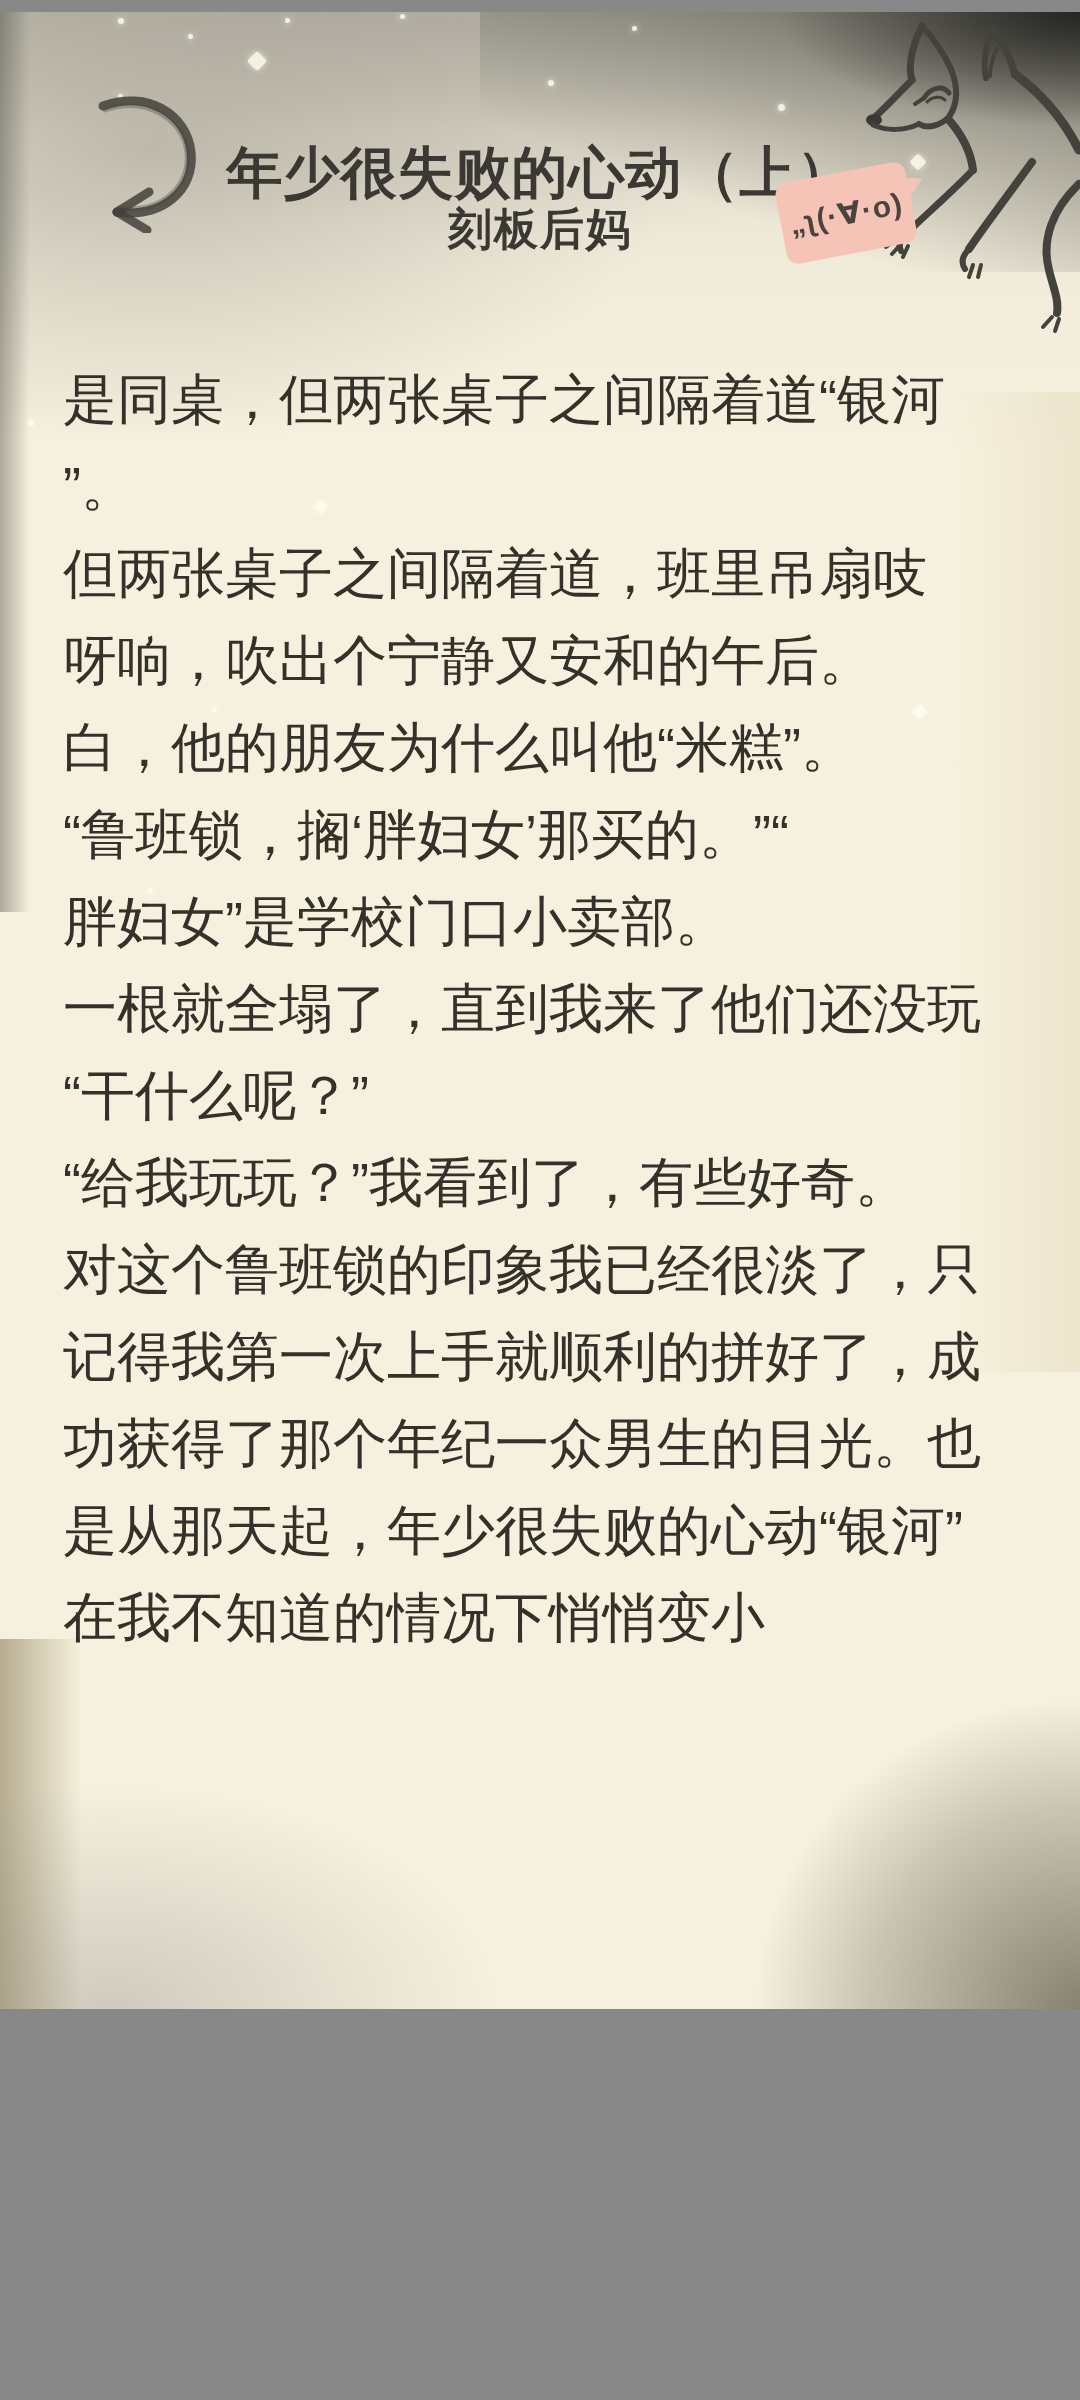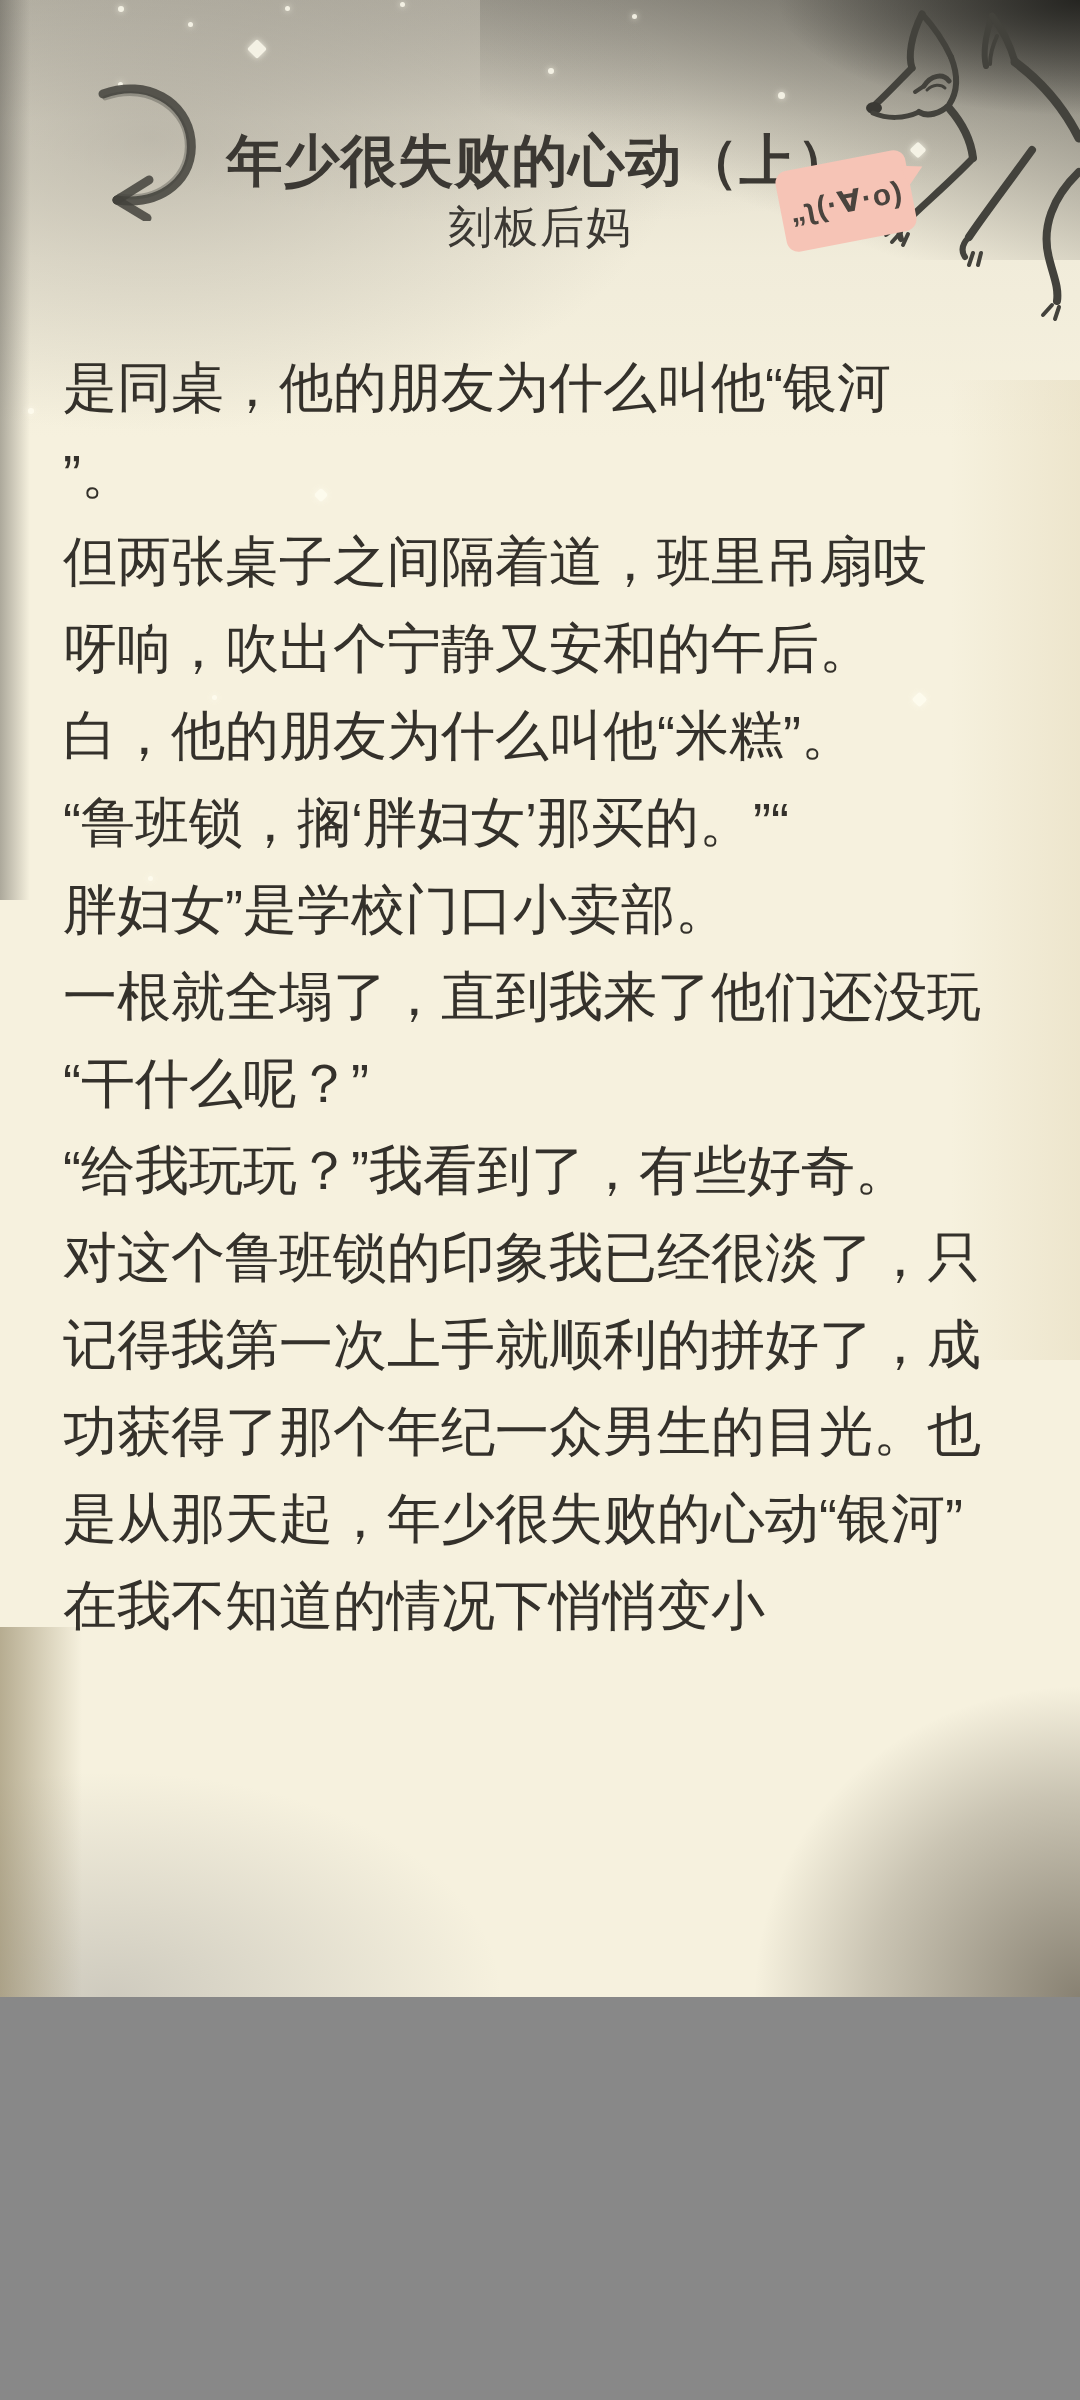--- a/index.html
+++ b/index.html
@@ -1,21 +1,21 @@
 <!DOCTYPE html>
 <html><head>
 <meta charset="utf-8">
 <style>
   html,body{margin:0;padding:0;background:#888;}
   *{box-sizing:border-box;}
   .screen{
     position:relative;width:1080px;height:1997px;overflow:hidden;
     background:#f6f1de;
     font-family:"Liberation Sans","DejaVu Sans",sans-serif;
-    margin:0 auto;
+    margin:12px auto;
   }
   
   .wash{position:absolute;pointer-events:none;}
   .wash-top{
     left:0;top:0;width:1080px;height:460px;
     background:
       radial-gradient(ellipse 760px 420px at 14% 30%, rgba(138,134,125,.42), rgba(138,134,125,0) 70%),
       radial-gradient(ellipse 900px 300px at 50% 0%, rgba(150,146,138,.35), rgba(150,146,138,0) 75%),
       linear-gradient(180deg, rgba(118,115,108,.42), rgba(170,166,157,.22) 120px, rgba(205,201,191,.12) 260px, rgba(246,241,222,0) 440px);
   }
@@ -52,22 +52,22 @@
   
   .sp{position:absolute;background:#fffdf0;border-radius:50%;opacity:.85;box-shadow:0 0 6px rgba(255,253,240,.9);}
   .sp.d{border-radius:2px;transform:rotate(45deg);}
   
   .back-arrow{position:absolute;left:55px;top:76px;width:155px;height:145px;cursor:pointer;z-index:6;}
   .page-title{
     position:absolute;left:0;top:124px;width:100%;text-align:center;
     font-size:56px;font-weight:700;color:#3b3833;letter-spacing:1px;z-index:5;margin:0;
   }
   .author{
-    position:absolute;left:0;top:198px;width:100%;text-align:center;
-    font-size:44px;font-weight:400;color:#3b3833;letter-spacing:2px;z-index:5;margin:0;
+    position:absolute;left:0;top:188px;width:100%;text-align:center;
+    font-size:44px;font-weight:700;color:#3b3833;letter-spacing:2px;z-index:5;margin:0;
   }
   .bubble{
     position:absolute;left:780px;top:160px;width:132px;height:82px;
     background:#f6c4b6;border-radius:12px;transform:rotate(-11deg);
     display:flex;align-items:center;justify-content:center;z-index:6;
   }
   .bubble .tail{
     position:absolute;right:-16px;top:14px;width:0;height:0;
     border-top:10px solid transparent;border-bottom:12px solid transparent;
     border-left:20px solid #f6c4b6;transform:rotate(-14deg);
@@ -156,21 +156,21 @@
     </g>
   </svg>
   <h1 class="page-title">年少很失败的心动（上）</h1>
   <h2 class="author">刻板后妈</h2>
   <div class="bubble">
     <div class="tail"></div>
     <span class="emote">„ʅ(·∀·o)</span>
   </div>
 
   <div class="reader-body">
-      <div class="line">是同桌，他的朋友为什么叫他“银河</div>
+      <div class="line">是同桌，但两张桌子之间隔着道“银河</div>
       <div class="line">”。</div>
       <div class="line">但两张桌子之间隔着道，班里吊扇吱</div>
       <div class="line">呀响，吹出个宁静又安和的午后。</div>
       <div class="line">白，他的朋友为什么叫他“米糕”。</div>
       <div class="line">“鲁班锁，搁‘胖妇女’那买的。”“</div>
       <div class="line">胖妇女”是学校门口小卖部。</div>
       <div class="line">一根就全塌了，直到我来了他们还没玩</div>
       <div class="line">“干什么呢？”</div>
       <div class="line">“给我玩玩？”我看到了，有些好奇。</div>
       <div class="line">对这个鲁班锁的印象我已经很淡了，只</div>

